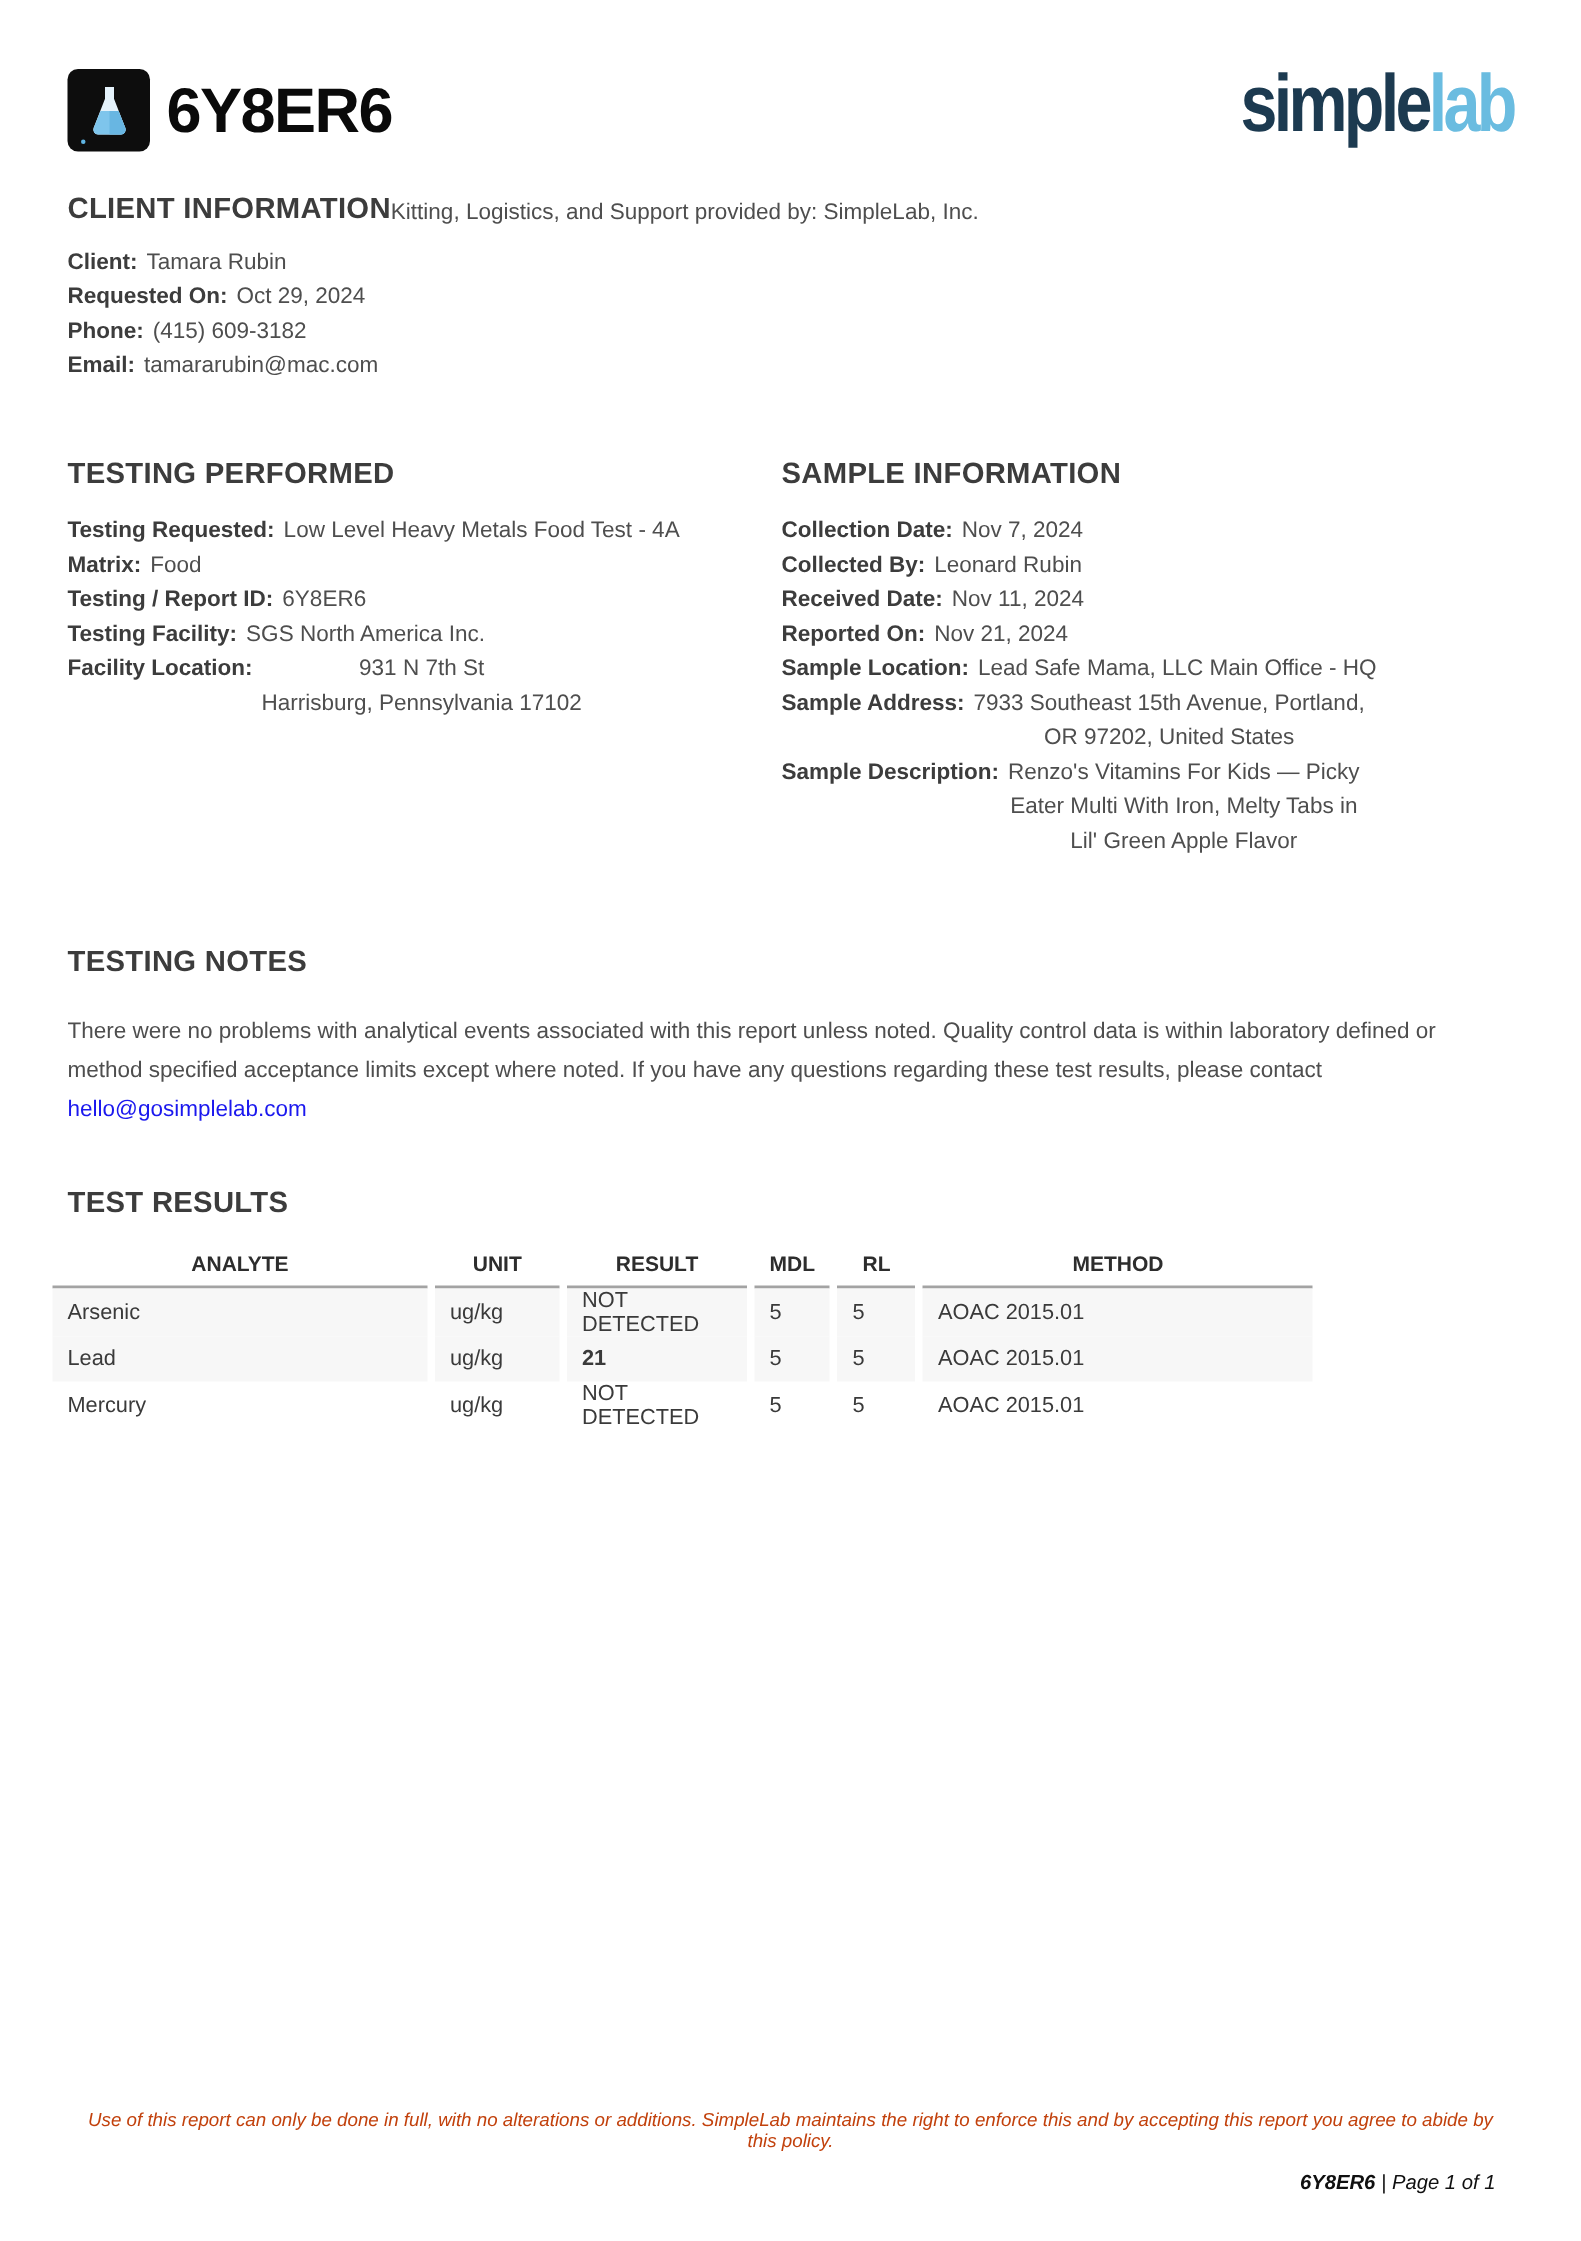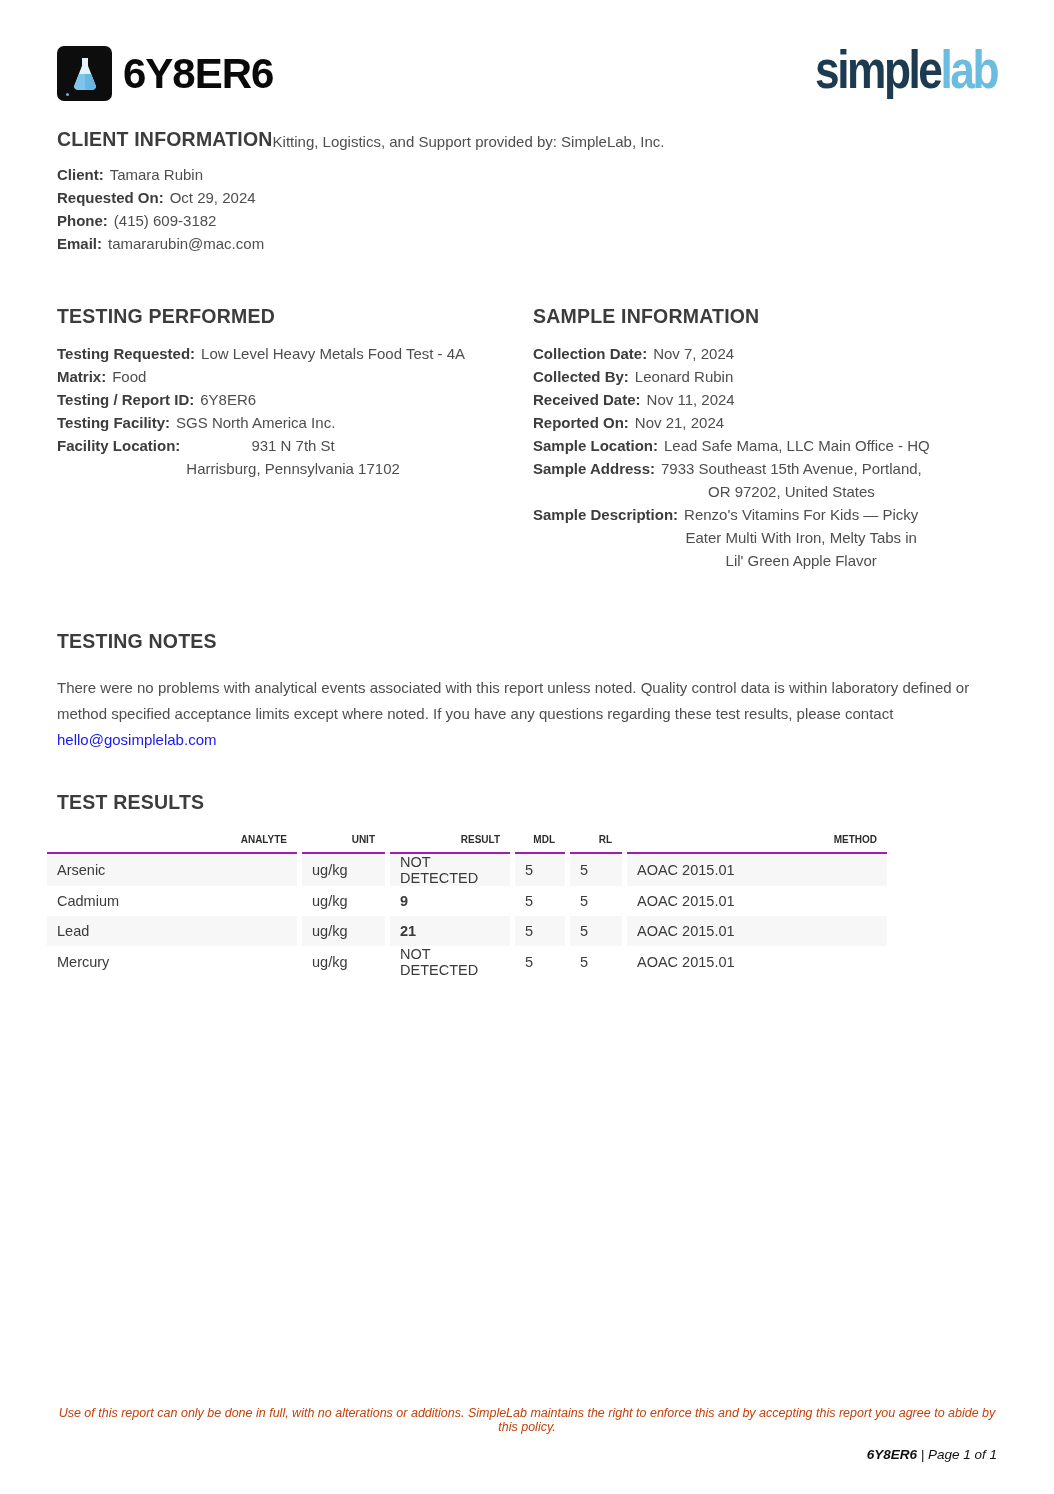--- a/index.html
+++ b/index.html
@@ -1,17 +1,17 @@
 <!DOCTYPE html>
 <html><head>
 <meta charset="utf-8">
 <style>
   html,body{margin:0;padding:0;background:#fff;}
   body{width:1054px;height:1494px;font-family:"Liberation Sans","DejaVu Sans",sans-serif;overflow:hidden;}
-  .page{position:relative;width:1054px;height:1494px;box-sizing:border-box;padding:46px 57px 0;background:#fff;}
+  .page{position:relative;width:1054px;height:1494px;box-sizing:border-box;padding:46px 45px 0;background:#fff;}
 
   
   .header-row{display:flex;justify-content:space-between;align-items:flex-start;height:72px;}
   .brand-left{display:flex;align-items:center;gap:11px;}
   .logo-tile{width:55px;height:55px;background:#0d0d0d;border-radius:7px;display:flex;align-items:center;justify-content:center;position:relative;}
   .logo-tile .dot{position:absolute;left:9px;bottom:5px;width:3px;height:3px;background:#5fb4e2;border-radius:50%;}
   .report-id{font-size:42px;font-weight:bold;color:#0a0a0a;letter-spacing:-1px;}
   .wordmark{font-size:54px;font-weight:bold;letter-spacing:-3px;transform:scaleX(.82);transform-origin:100% 0;margin-top:-8px;white-space:nowrap;}
   .wordmark .w1{color:#1c3a50;}
   .wordmark .w2{color:#6abce0;}
@@ -32,21 +32,21 @@
   .col-right{flex:1;}
   .sec-fields{margin-top:14px;text-align:center;}
 
   
   .notes{margin-top:58px;}
   .notes p{margin:22px 0 0;font-size:15px;line-height:26px;color:#4e4e4e;}
 
   
   .results{margin-top:38px;}
   table.results-tbl{border-collapse:separate;border-spacing:5px 0;margin-left:-15px;margin-top:16px;table-layout:fixed;}
-  table.results-tbl th{font-size:10px;font-weight:bold;color:#2d2d2d;text-align:right;padding:4px 10px 7px;border-bottom:2px solid #a21caf;}
+  table.results-tbl th{font-size:14px;font-weight:bold;color:#2d2d2d;text-align:center;padding:4px 10px 7px;border-bottom:2px solid #a3a3a3;}
   table.results-tbl td{font-size:14.5px;color:#3a3a3a;padding:0 10px;height:30px;vertical-align:middle;}
   tr.striped td{background:#f7f7f7;}
   td.nd{color:#a3a3a3;}
   td.val{font-weight:bold;color:#121212;}
   .c-analyte{width:250px;} .c-unit{width:83px;} .c-result{width:120px;} .c-mdl{width:50px;} .c-rl{width:52px;} .c-method{width:260px;}
 
   
   .footer-policy{position:absolute;left:57px;right:57px;top:1406px;text-align:center;font-style:italic;font-size:12.5px;color:#c2410c;}
   .footer-page{position:absolute;right:57px;top:1447px;font-style:italic;font-size:13.5px;color:#101010;}
   .footer-page .pid{font-weight:600;}
@@ -189,28 +189,20 @@
       </thead>
       <tbody>
         <tr class="striped">
           <td>Arsenic</td>
           <td>ug/kg</td>
           <td class="nd">NOT DETECTED</td>
           <td>5</td>
           <td>5</td>
           <td>AOAC 2015.01</td>
         </tr>
-        <tr>
-          <td>Cadmium</td>
-          <td>ug/kg</td>
-          <td class="val">9</td>
-          <td>5</td>
-          <td>5</td>
-          <td>AOAC 2015.01</td>
-        </tr>
         <tr class="striped">
           <td>Lead</td>
           <td>ug/kg</td>
           <td class="val">21</td>
           <td>5</td>
           <td>5</td>
           <td>AOAC 2015.01</td>
         </tr>
         <tr>
           <td>Mercury</td>

